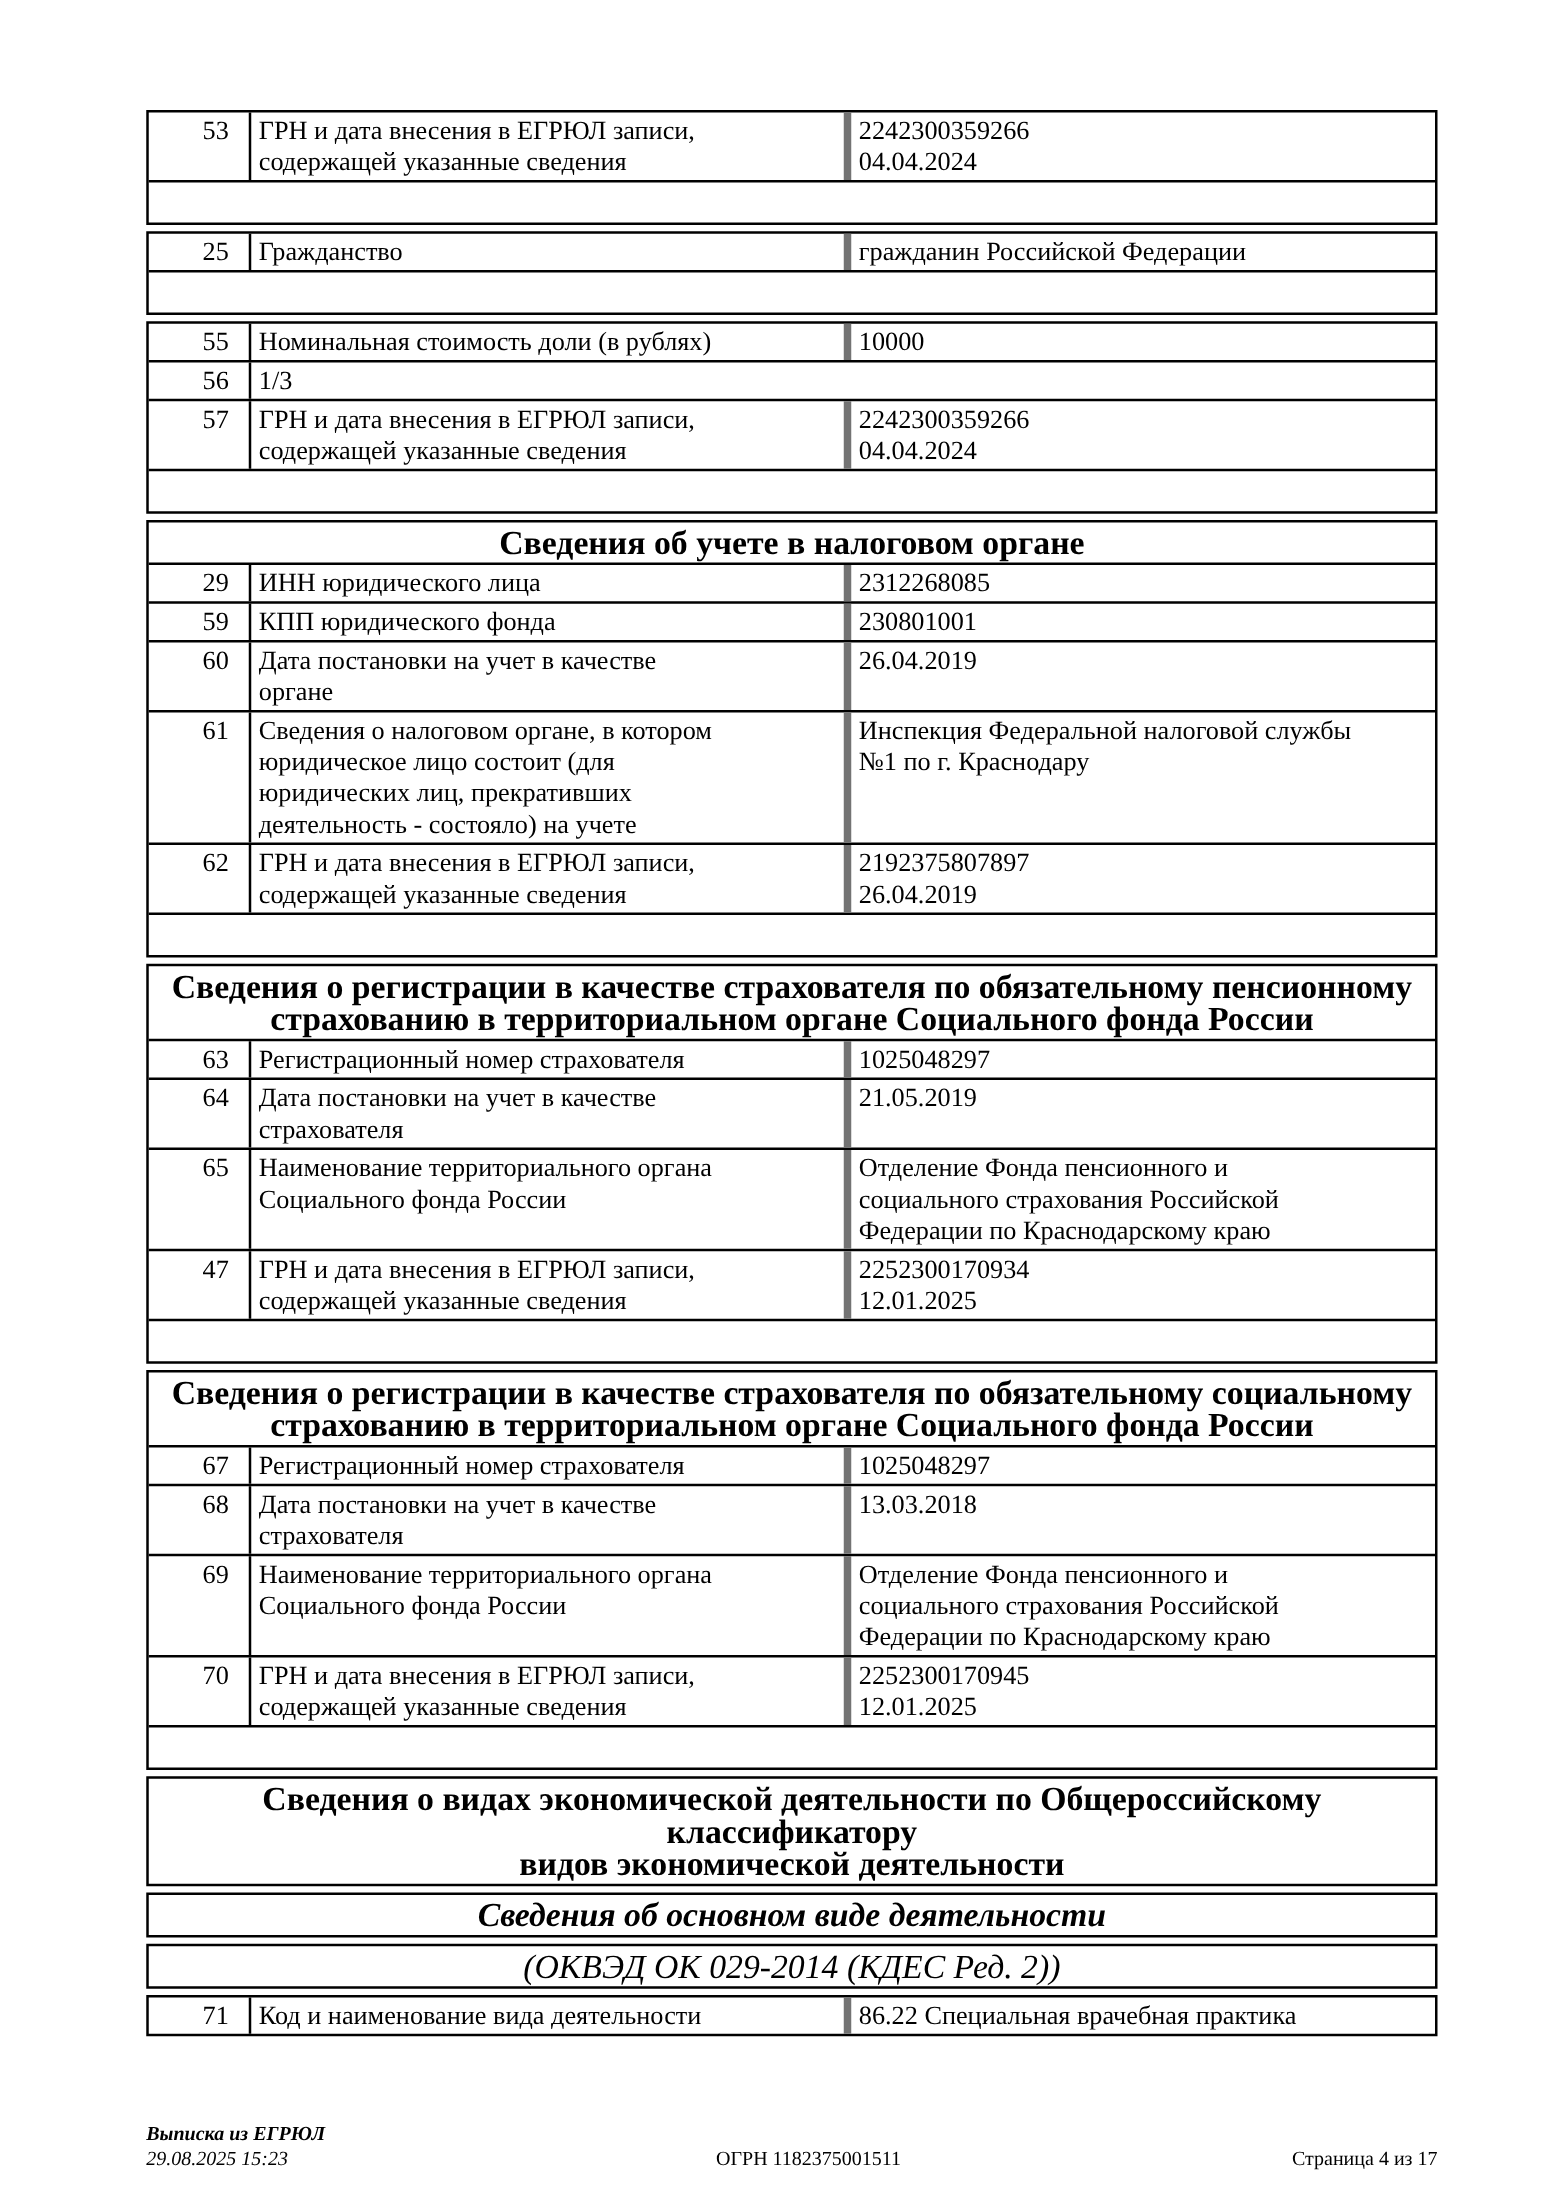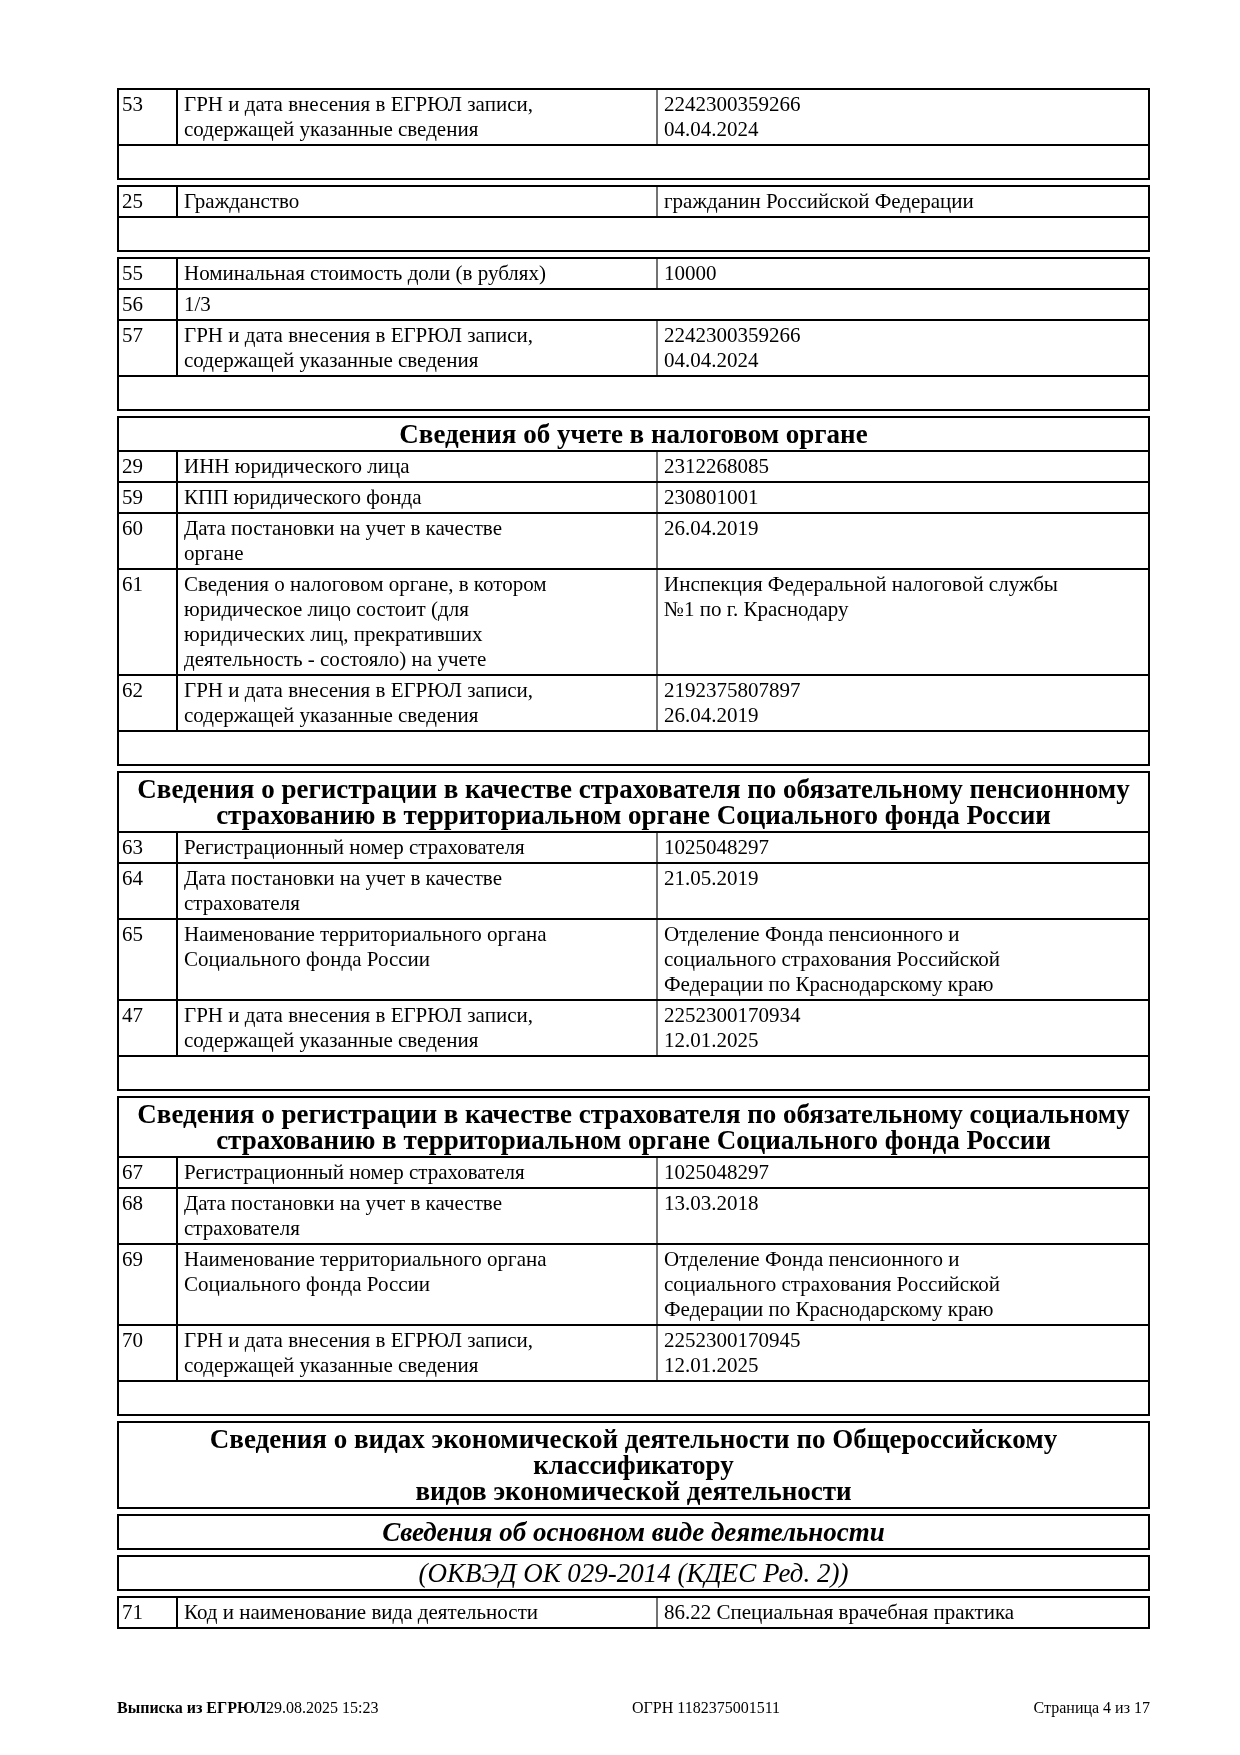--- a/index.html
+++ b/index.html
@@ -38,29 +38,29 @@
   }
   .cell {
     padding: 2px 6px;
     font-size: 21px;
     line-height: 25px;
     white-space: pre-line;
     box-sizing: border-box;
   }
   .cell.num {
     flex: none;
-    width: 59px;
-    text-align: left;
+    width: 82px;
+    text-align: right;
     border-right: 2px solid #000;
-    padding: 2px 3px;
+    padding: 2px 16px;
   }
   .cell.label {
     flex: none;
     width: 480px;
-    border-right: 2px solid #737373;
+    border-right: 6px solid #737373;
   }
   .cell.value {
     flex: 1;
   }
   .trow.spacer {
     height: 32px;
   }
   .header-row {
     display: block;
     border-top: 2px solid #000;
@@ -87,21 +87,22 @@
     justify-content: space-between;
     align-items: flex-end;
     font-size: 16px;
     line-height: 20px;
   }
   .page-footer .doc-type {
     font-weight: bold;
   }
   .page-footer .left-col {
     display: flex;
-    flex-direction: row;
+    flex-direction: column;
+    font-style: italic;
   }
 </style>
 </head>
 <body>
 
 <div class="page-table">
 
   <div class="block">
     <div class="trow">
       <div class="cell num">53</div>

